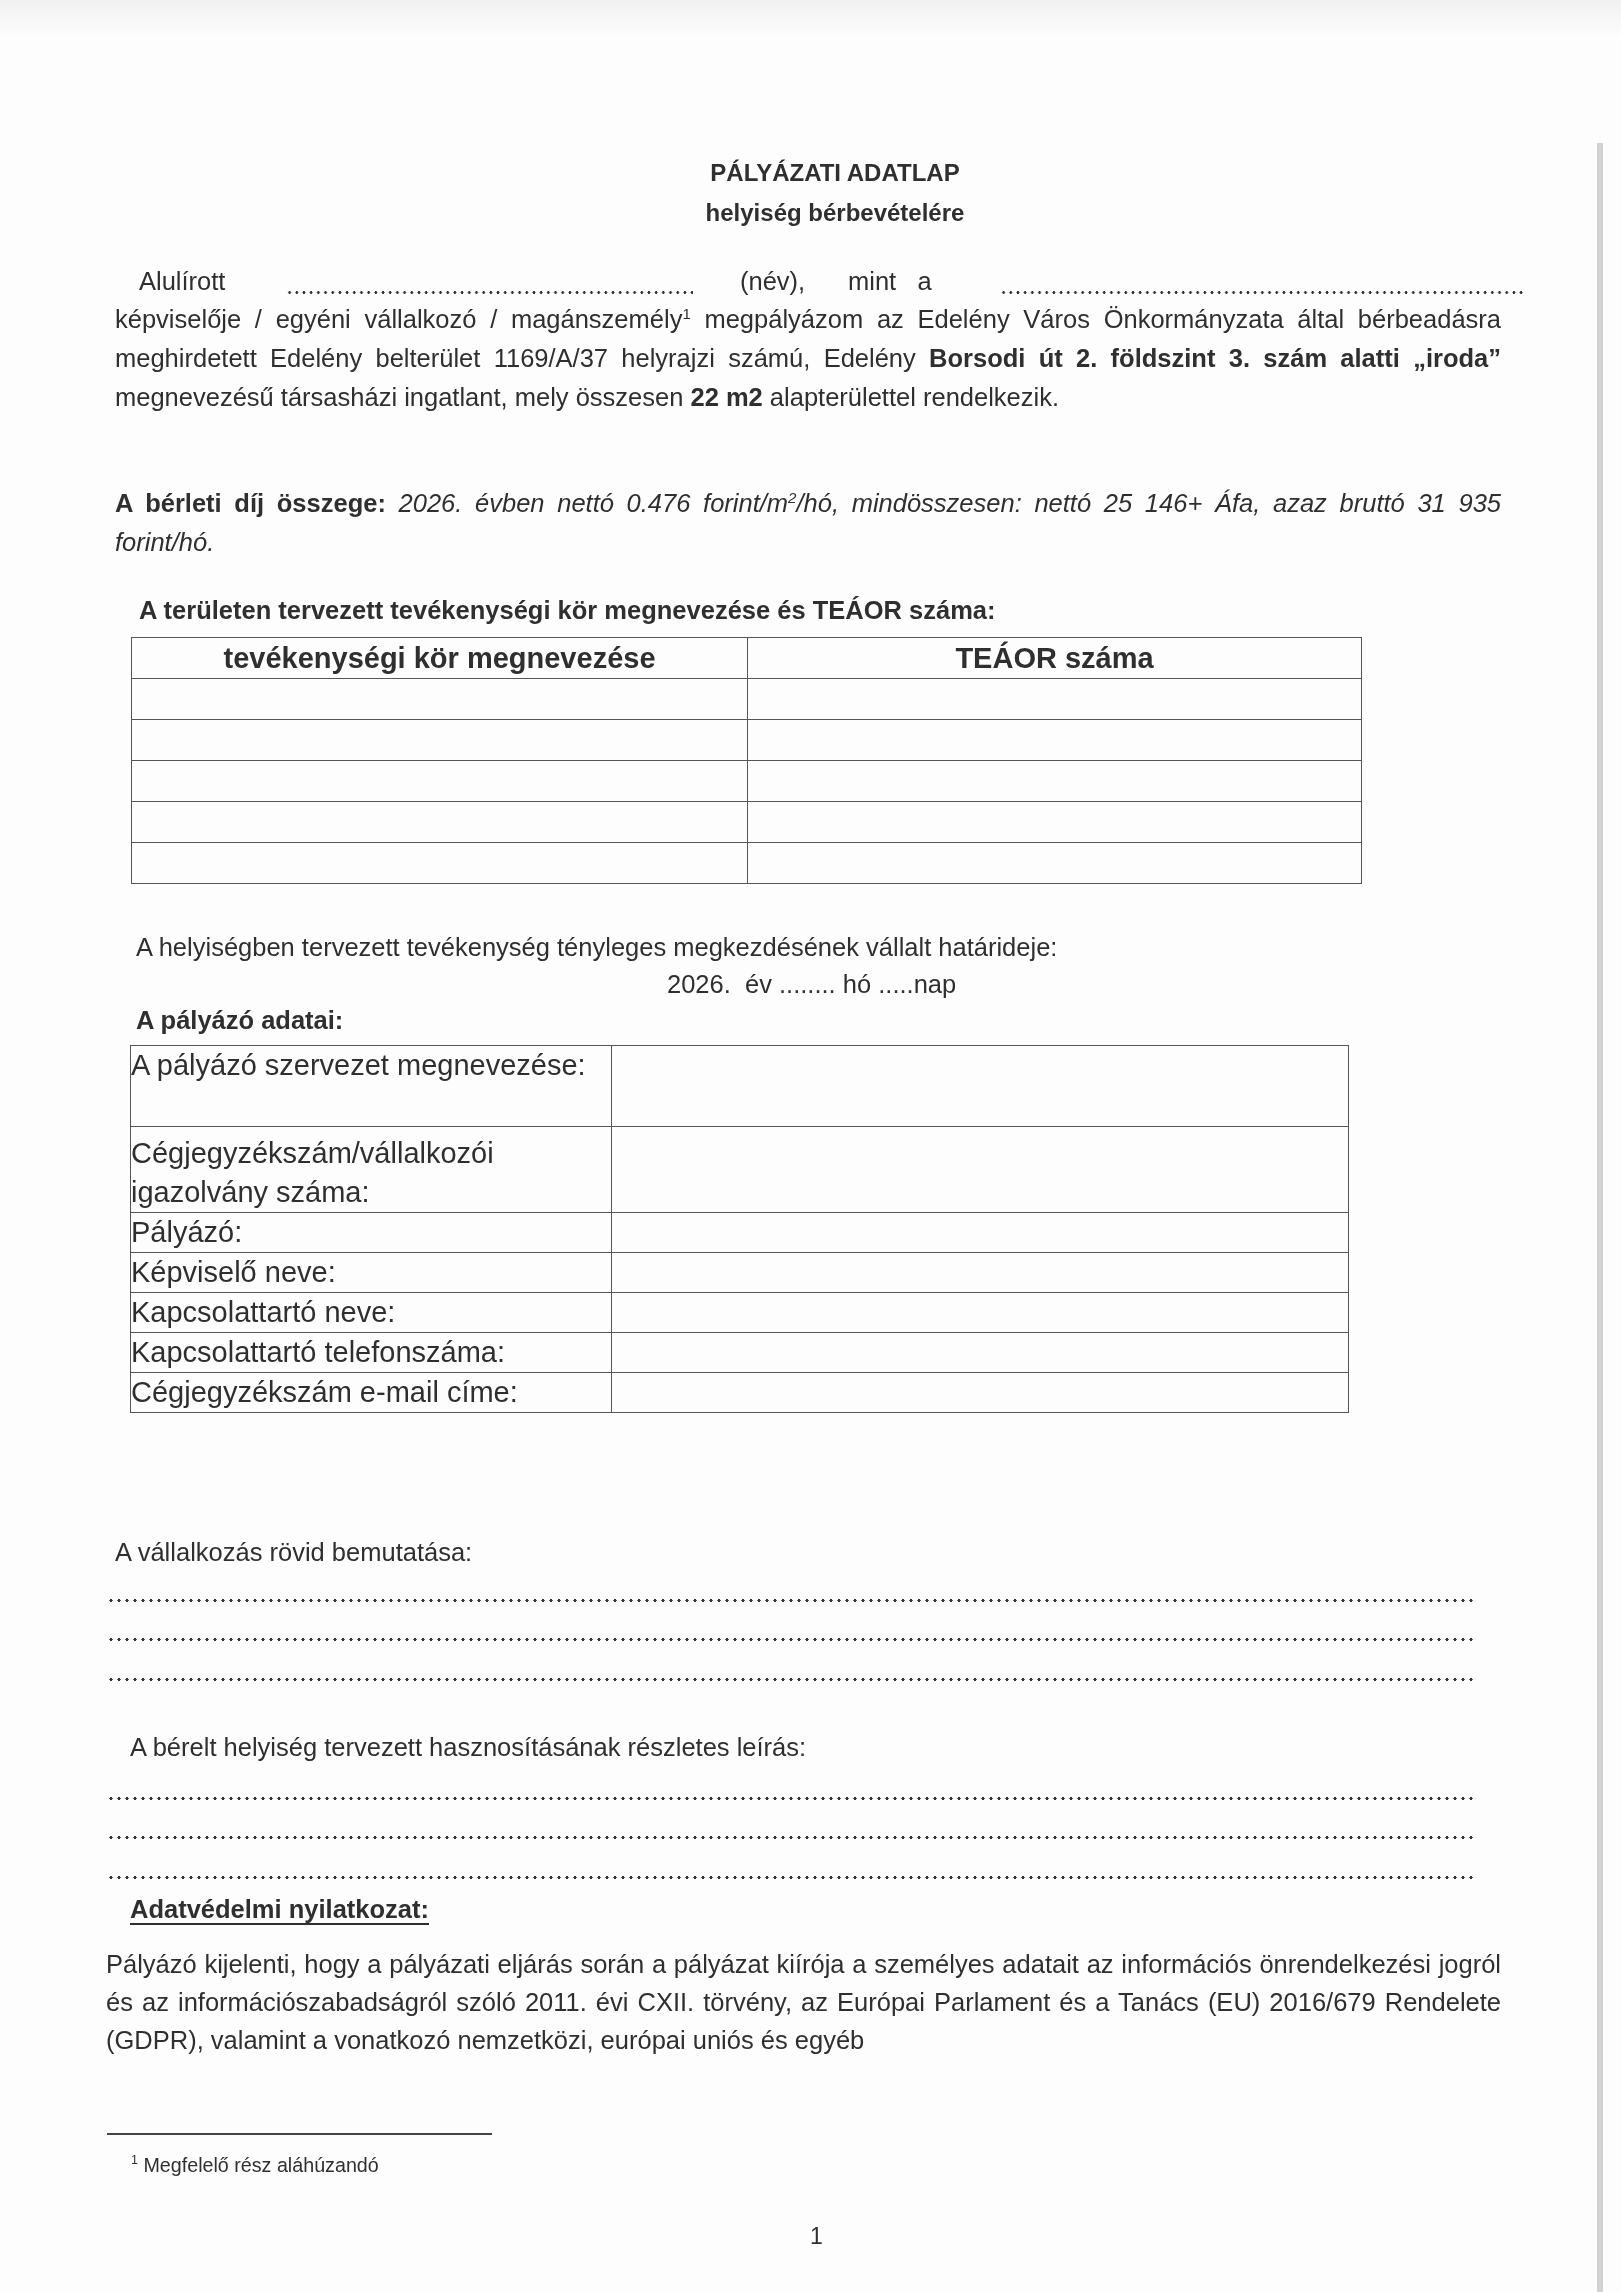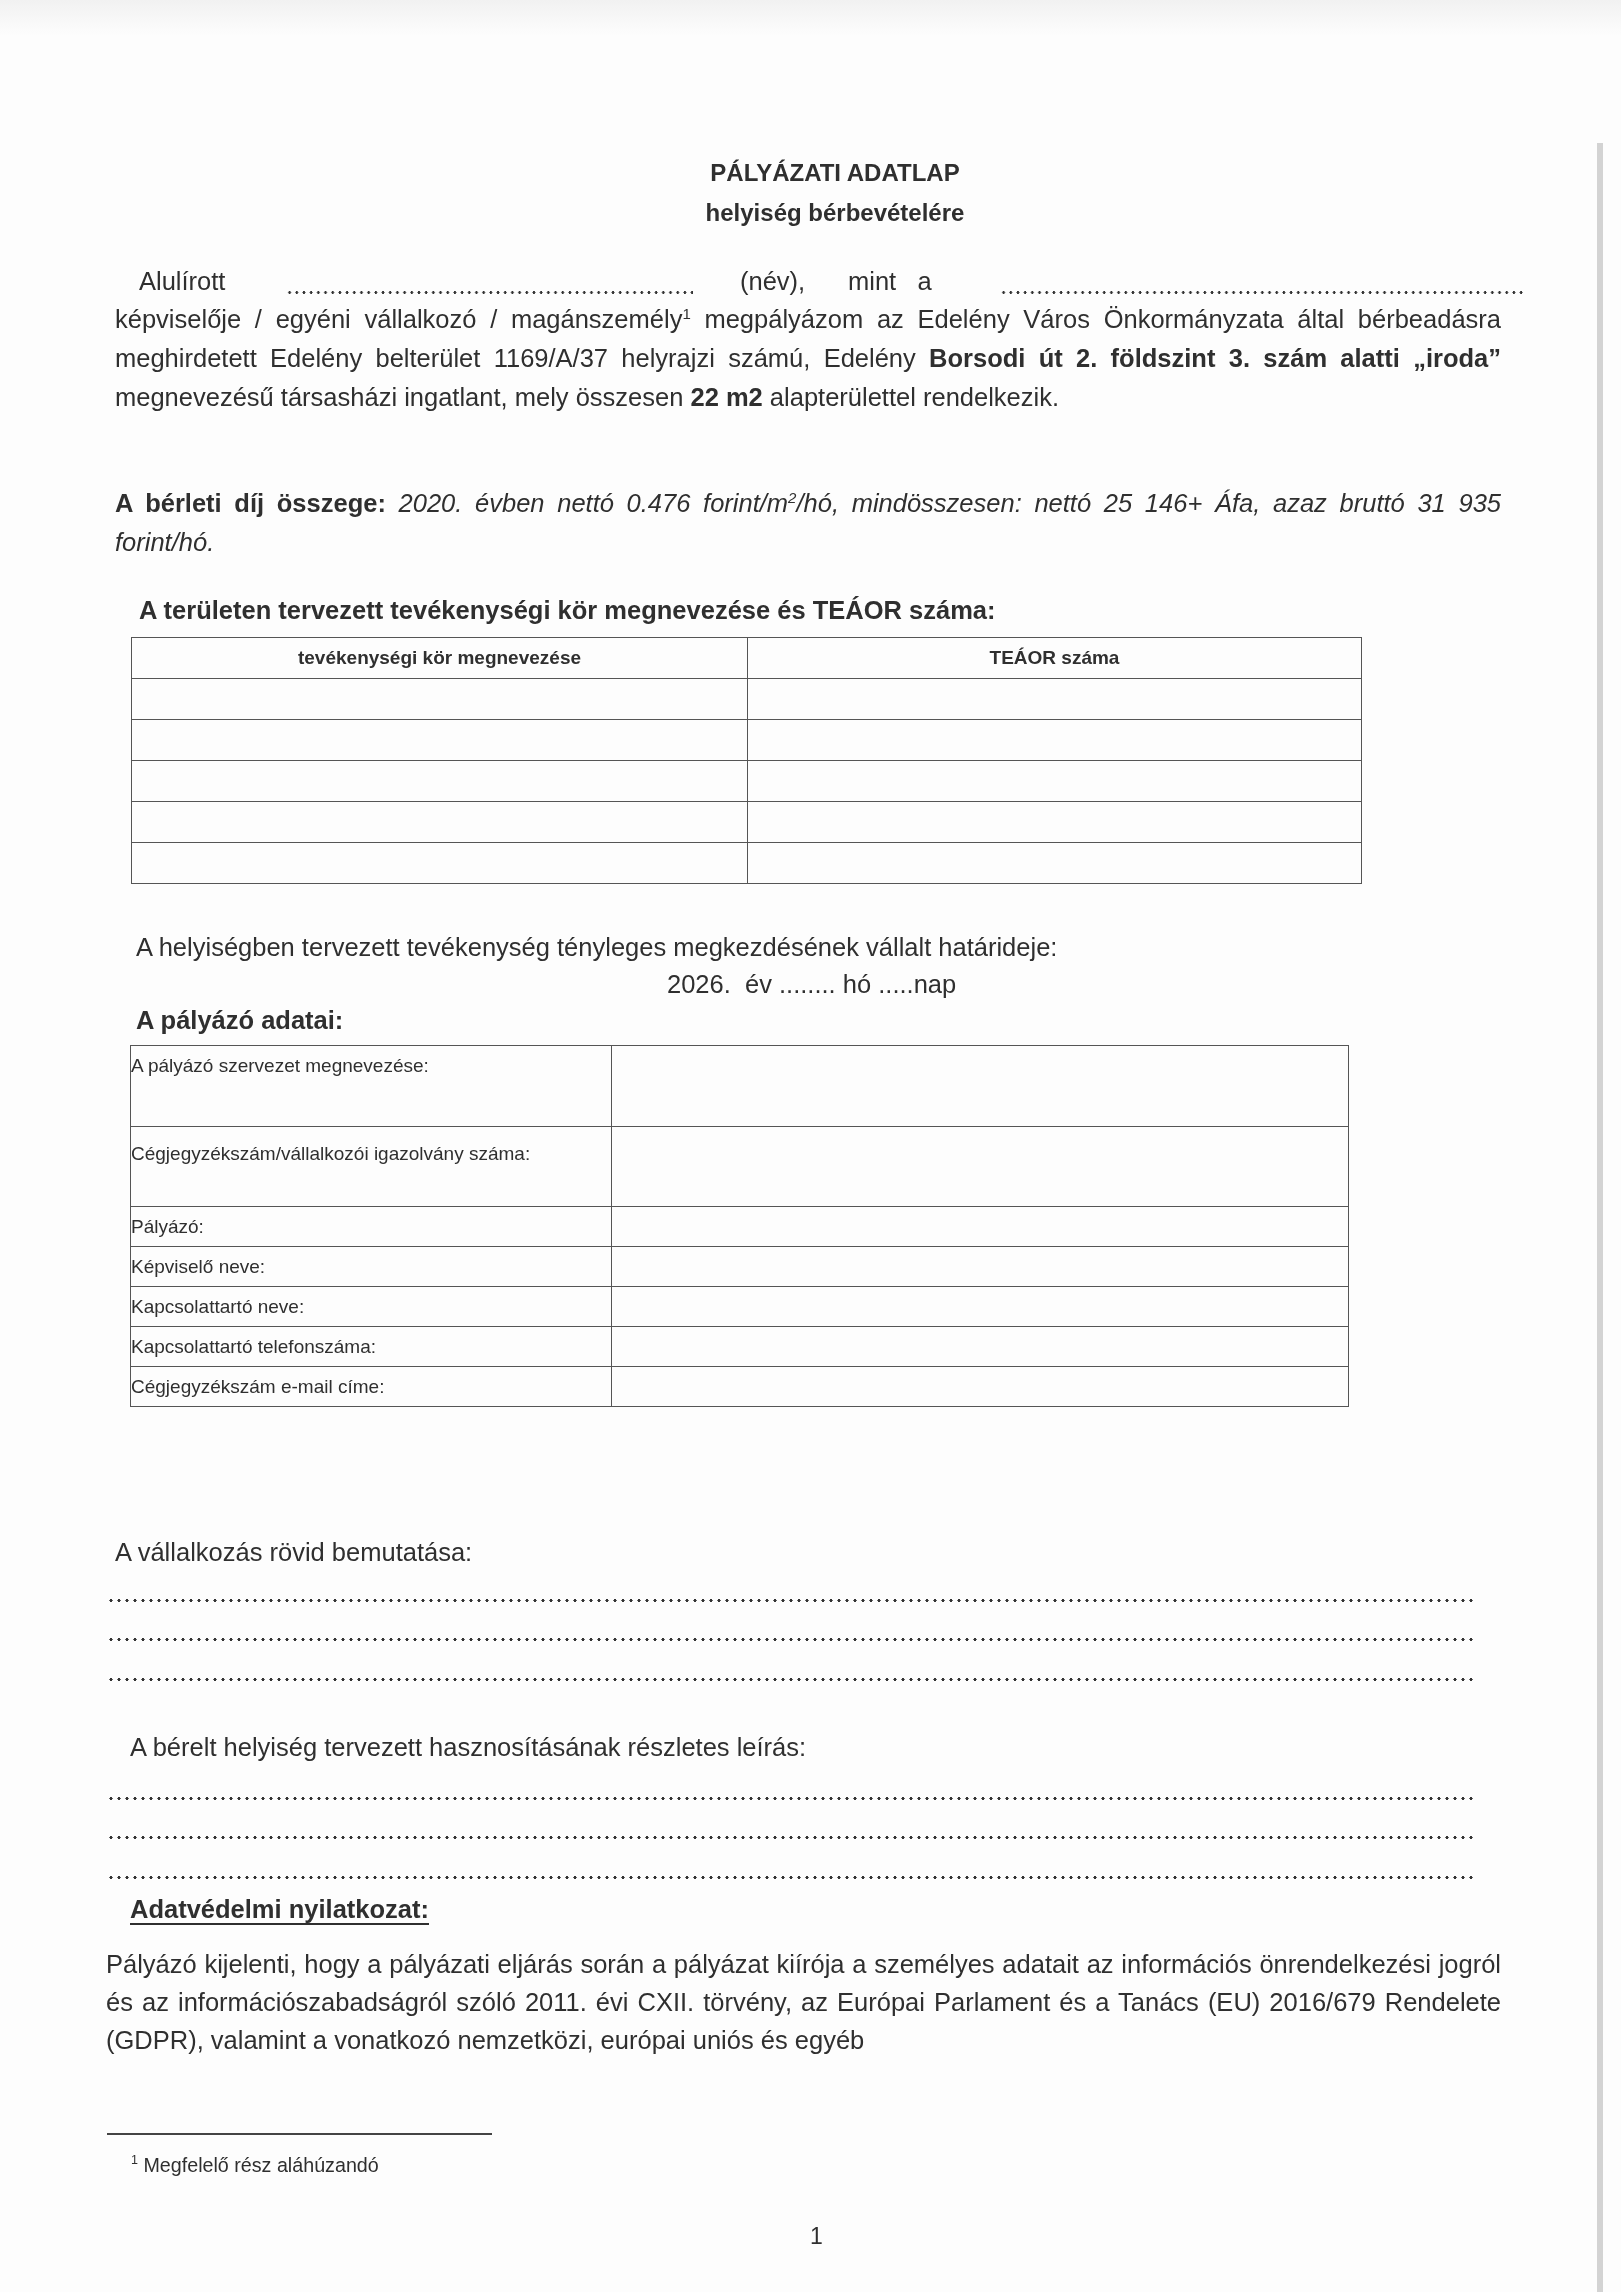--- a/index.html
+++ b/index.html
@@ -21,21 +21,21 @@
   .para i { font-style: italic; }
   .para sup { font-size: 15px; line-height: 0; }
   .bold { font-weight: bold; }
   .dots { position: absolute; left: 107px; width: 1370px; height: 5.4px;
     background-image: radial-gradient(circle, #333 1.4px, transparent 1.8px);
     background-size: 8px 5.4px; background-repeat: repeat-x; }
   .inline-dots { display: inline-block; height: 5.4px; vertical-align: baseline;
     background-image: radial-gradient(circle, #333 1.2px, transparent 1.6px);
     background-size: 7.2px 5.4px; background-repeat: repeat-x; }
   table.grid { position: absolute; border-collapse: collapse; }
-  table.grid td, table.grid th { border: 1.8px solid #555; padding: 0; font-size: 19px; font-weight: normal;
+  table.grid td, table.grid th { border: 1.8px solid #555; padding: 0; font-size: 29px; font-weight: normal;
     vertical-align: top; }
   table.grid th { font-weight: bold; text-align: center; vertical-align: middle; }
   .lbl { padding: 1.8px 7.2px 0 12.5px; line-height: 39px; }
   .lbl-justify { text-align: justify; text-align-last: left; }
   .footnote-rule { position: absolute; left: 107px; top: 2133px; width: 385px; height: 1.8px; background: #444; }
   .footnote { font-size: 19.7px; }
   .footnote sup { font-size: 12.5px; }
   .underline { text-decoration: underline; text-decoration-thickness: 1.8px; text-underline-offset: 4.5px; }
 </style>
 </head>
@@ -48,21 +48,21 @@
 <div class="abs title" style="top:199px;">helyiség bérbevételére</div>
 
 <div class="abs body-text" style="left:115px; top:262px;">Alulírott</div>
 <div class="abs inline-dots" style="left:262px; top:290px; width:407px;"></div>
 <div class="abs body-text" style="left:716px; top:262px;">(név),</div>
 <div class="abs body-text" style="left:824px; top:262px; white-space:pre;">mint   a</div>
 <div class="abs inline-dots" style="left:976px; top:290px; width:524px;"></div>
 
 <div class="para" style="top:300px;"><span>képviselője / egyéni vállalkozó / magánszemély</span><sup>1</sup><span> megpályázom az Edelény Város Önkormányzata által bérbeadásra meghirdetett Edelény belterület 1169/A/37 helyrajzi számú, Edelény </span><b>Borsodi út 2. földszint 3. szám alatti „iroda”</b><span> megnevezésű társasházi ingatlant, mely összesen </span><b>22 m2</b><span> alapterülettel rendelkezik.</span></div>
 
-<div class="para" style="top:484px;"><b>A bérleti díj összege:</b><i> 2020.</i><i> évben nettó 0.476 forint/m</i><sup><i>2</i></sup><i>/hó, mindösszesen: nettó 25 146+ Áfa, azaz bruttó 31 935 forint/hó.</i></div>
+<div class="para" style="top:484px;"><b>A bérleti díj összege:</b><i> 2026.</i><i> évben nettó 0.476 forint/m</i><sup><i>2</i></sup><i>/hó, mindösszesen: nettó 25 146+ Áfa, azaz bruttó 31 935 forint/hó.</i></div>
 
 <div class="abs body-text bold" style="left:115px; top:591px;">A területen tervezett tevékenységi kör megnevezése és TEÁOR száma:</div>
 
 <table class="grid" style="left:131px; top:637px; width:1231px;">
   <tbody>
       <tr style="height:41px;">
     <th style="width:615px;">tevékenységi kör megnevezése</th>
     <th>TEÁOR száma</th>
   </tr>
   <tr style="height:41px;">

